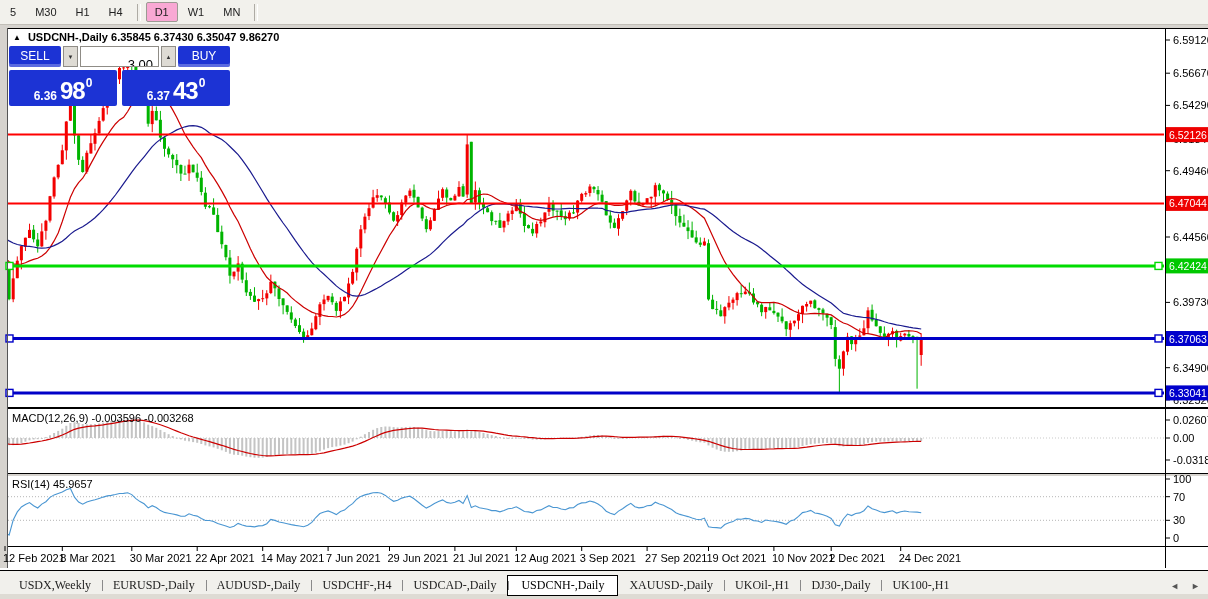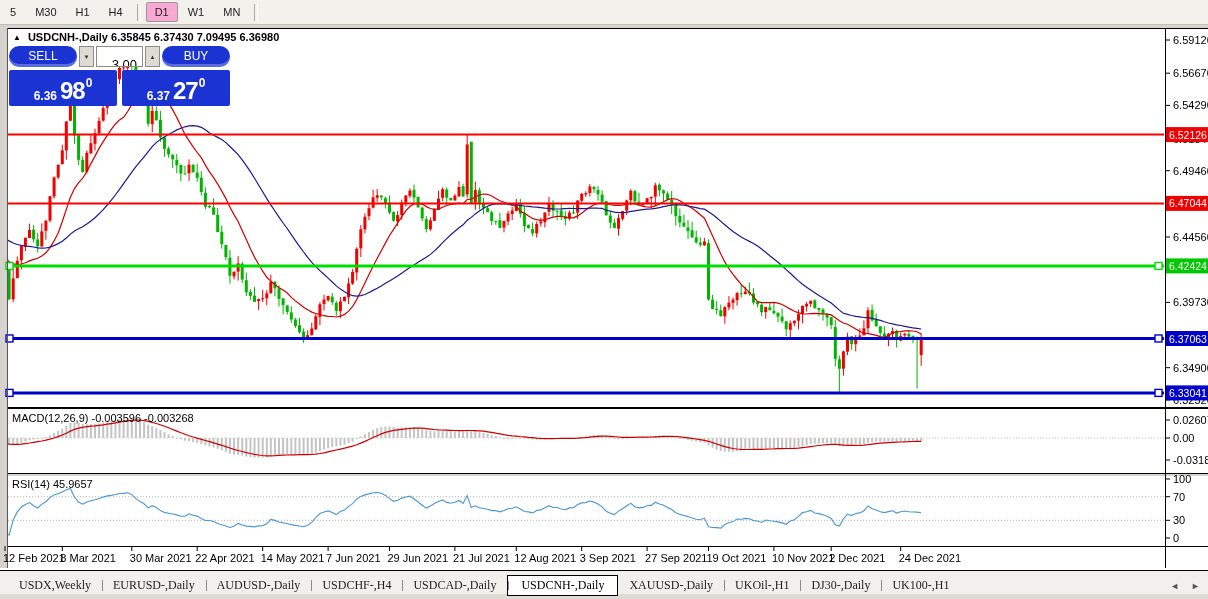--- a/index.html
+++ b/index.html
@@ -22,22 +22,22 @@
   }
   .tf-btn.active{background:#f9a8d4;border:1px solid #9c9a94;}
   .tf-sep{width:2px;height:17px;margin:0 4px;border-left:1px solid #aeaba4;border-right:1px solid #fff;}
   
   .chart-title{position:absolute;left:13px;top:31px;z-index:5;font-size:11px;font-weight:bold;color:#000;display:flex;align-items:center;}
   .collapse{font-size:8px;margin-right:7px;color:#000;}
   
   .widget{position:absolute;left:9px;top:46px;width:221px;z-index:5;}
   .wrow1{display:flex;height:21px;gap:2px;align-items:stretch;}
   .btn-trade{
-    background:#1c33d4;color:#fff;font-size:12px;border:none;border-radius:10px;
-    width:68px;line-height:17px;box-shadow:inset 0 -3px 0 rgba(255,255,255,.28);
+    background:#1c33d4;color:#fff;font-size:12px;border:none;border-radius:2px;
+    width:52px;line-height:17px;box-shadow:inset 0 -3px 0 rgba(255,255,255,.28);
     font-family:inherit;padding:0;
   }
   .spin{width:15px;background:#dedbd4;border:1px solid #8f8c86;font-size:6px;color:#333;
     display:flex;align-items:center;justify-content:center;padding:0;font-family:inherit;}
   .vol{flex:1;min-width:0;border:1px solid #8f8c86;font-size:13px;text-align:right;
     padding:16px 5px 0 0;font-family:inherit;color:#000;background:#fff;}
   .wrow2{display:flex;gap:5px;margin-top:3px;}
   .pbox{background:#1c33d4;color:#fff;border-radius:2px;height:33px;flex:1;
     display:flex;align-items:flex-end;justify-content:center;padding-bottom:3px;}
   .psmall{font-size:12px;font-weight:bold;margin-right:3px;line-height:13px;text-align:center;}
@@ -881,21 +881,21 @@
     <button class="tf-btn">H4</button>
     <span class="tf-sep"></span>
     <button class="tf-btn active">D1</button>
     <button class="tf-btn">W1</button>
     <button class="tf-btn">MN</button>
     <span class="tf-sep"></span>
   </div>
 
 <div class="chart-title">
   <span class="collapse">▲</span>
-  <span>USDCNH-,Daily 6.35845 6.37430 7.09495 6.36980</span>
+  <span>USDCNH-,Daily 6.35845 6.37430 6.35047 9.86270</span>
 </div>
 
 <div class="widget">
   <div class="wrow1">
     <button class="btn-trade">SELL</button>
     <button class="spin">
       <span>▼</span>
     </button>
     <input class="vol" value="3.00" style="">
     <button class="spin">
@@ -904,21 +904,21 @@
     <button class="btn-trade">BUY</button>
   </div>
   <div class="wrow2">
     <div class="pbox">
       <span class="psmall">6.36</span>
       <span class="pbig">98</span>
       <span class="psup">0</span>
     </div>
     <div class="pbox">
       <span class="psmall">6.37</span>
-      <span class="pbig">27</span>
+      <span class="pbig">43</span>
       <span class="psup">0</span>
     </div>
   </div>
 </div>
 
 <div class="tabbar" id="tabbar">
     <span class="tab">USDX,Weekly</span>
     <span class="tab">EURUSD-,Daily</span>
     <span class="tab">AUDUSD-,Daily</span>
     <span class="tab">USDCHF-,H4</span>

